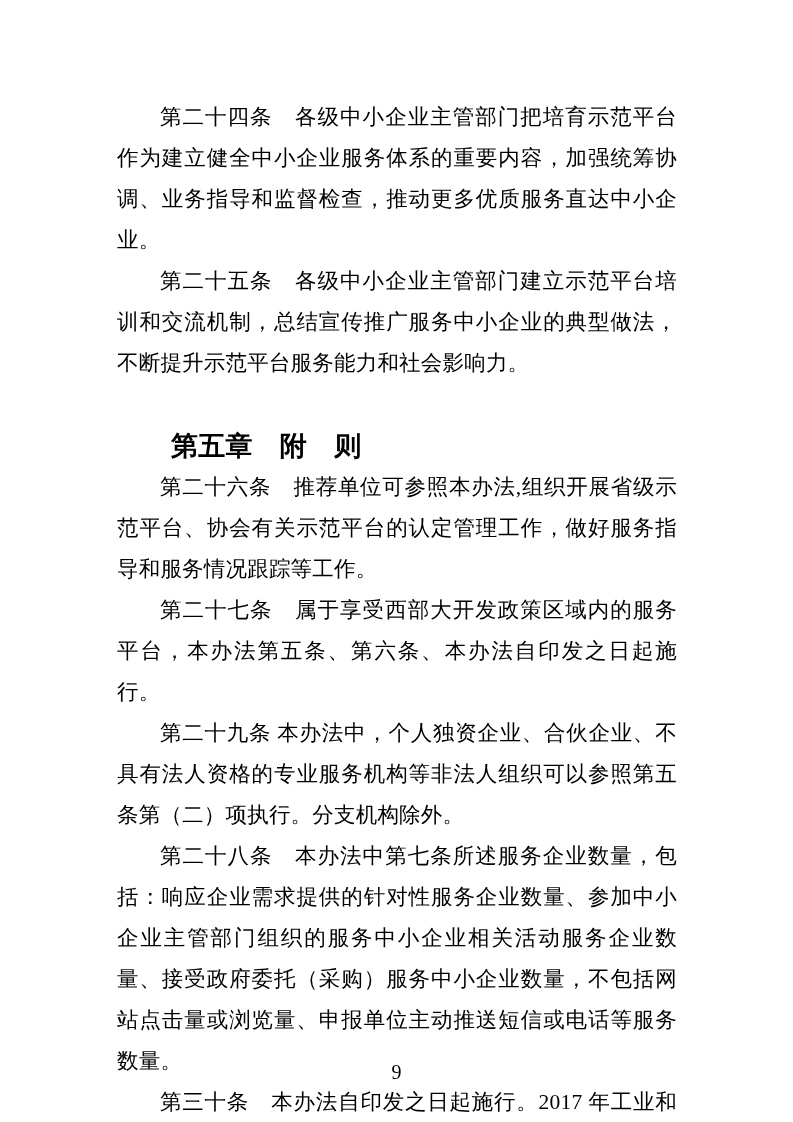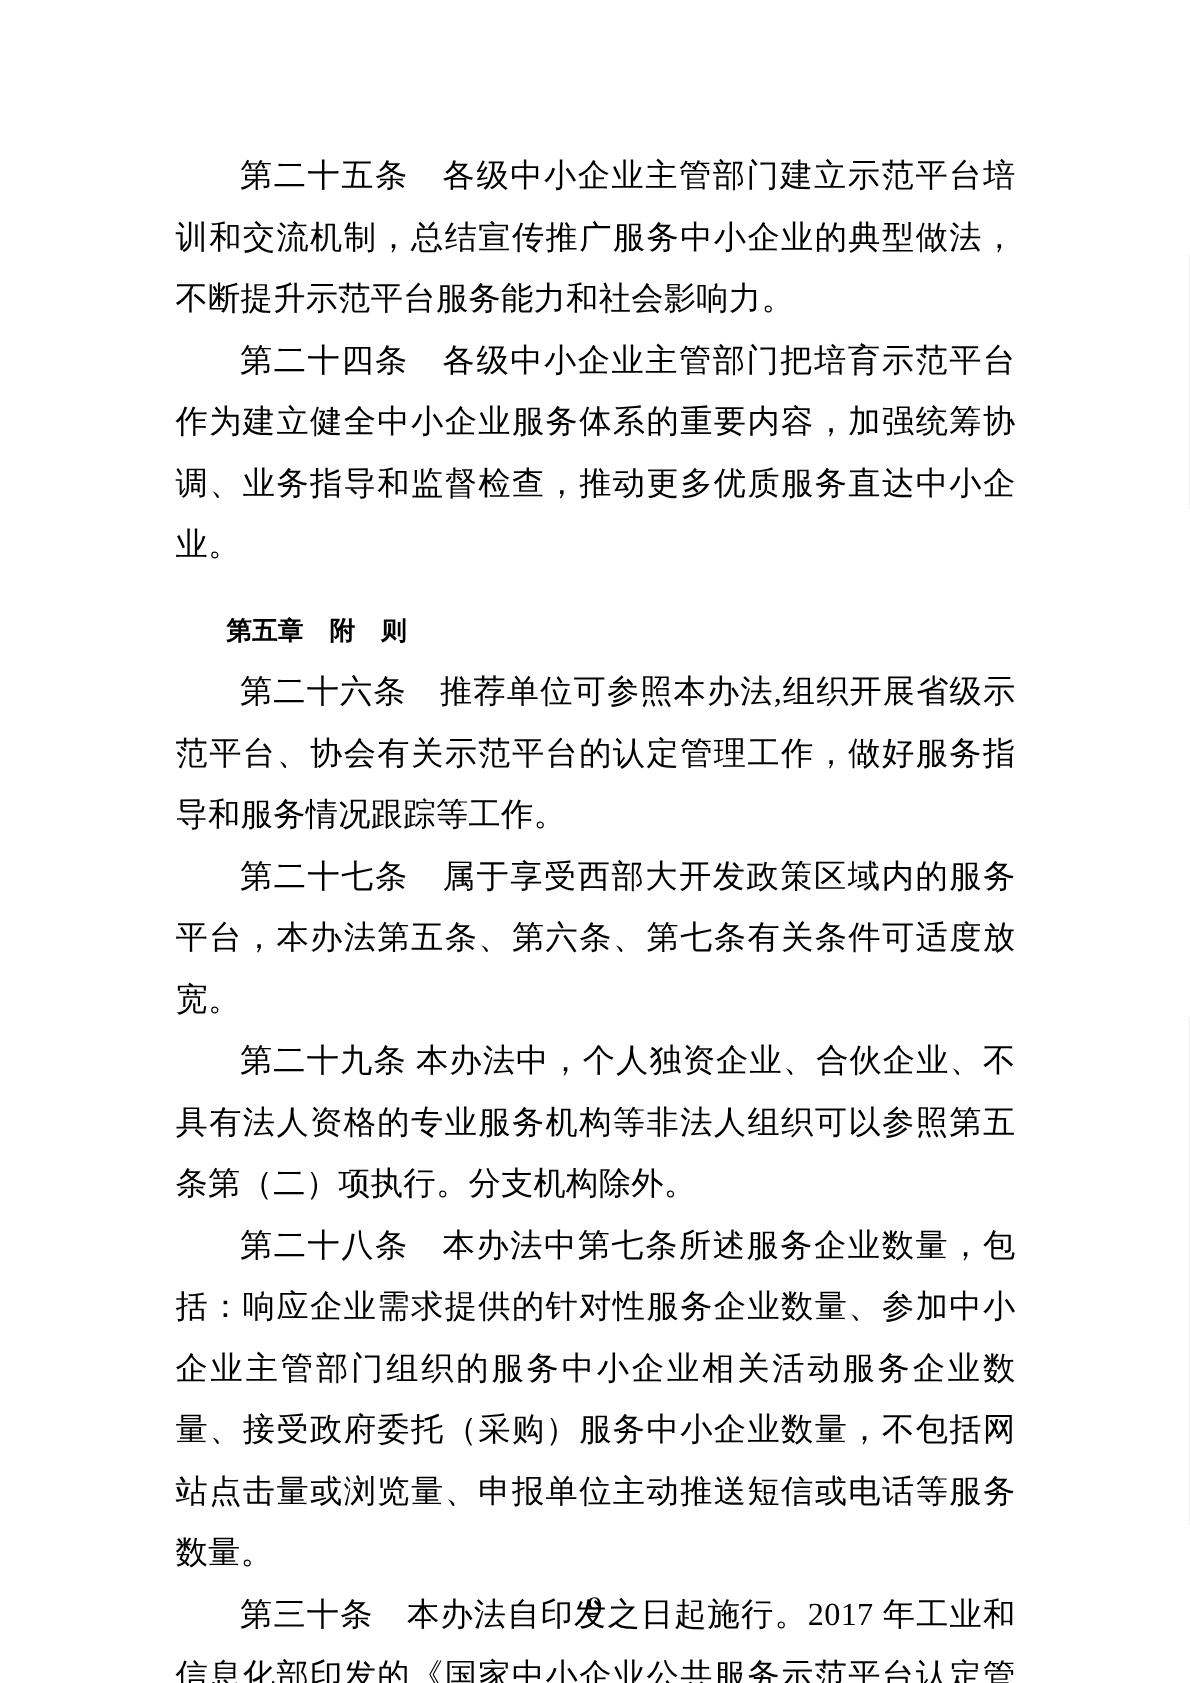--- a/index.html
+++ b/index.html
@@ -25,48 +25,48 @@
     font-size: 21.5px;
     line-height: 41px;
     text-align: justify;
     letter-spacing: 0.2px;
   }
   .para {
     margin: 0;
     text-indent: 2em;
   }
   .chapter-heading {
-    margin: 16px 0 0 0;
+    margin: 42px 0 0 0;
     text-indent: 2em;
     font-weight: bold;
-    font-size: 17px;
+    font-size: 27px;
     line-height: 41px;
   }
   .footer {
     position: absolute;
     left: 0;
     right: 0;
     bottom: 38px;
     text-align: center;
   }
   .page-number {
     font-size: 20px;
     font-family: "Liberation Serif", "DejaVu Serif", serif;
   }
 </style>
 </head>
 <body>
 
 <div class="page">
   <div class="content">
+    <p class="para">第二十四条　各级中小企业主管部门把培育示范平台作为建立健全中小企业服务体系的重要内容，加强统筹协调、业务指导和监督检查，推动更多优质服务直达中小企业。</p>
     <p class="para">第二十五条　各级中小企业主管部门建立示范平台培训和交流机制，总结宣传推广服务中小企业的典型做法，不断提升示范平台服务能力和社会影响力。</p>
-    <p class="para">第二十四条　各级中小企业主管部门把培育示范平台作为建立健全中小企业服务体系的重要内容，加强统筹协调、业务指导和监督检查，推动更多优质服务直达中小企业。</p>
     <p class="chapter-heading">第五章　附　则</p>
     <p class="para">第二十六条　推荐单位可参照本办法,组织开展省级示范平台、协会有关示范平台的认定管理工作，做好服务指导和服务情况跟踪等工作。</p>
-    <p class="para">第二十七条　属于享受西部大开发政策区域内的服务平台，本办法第五条、第六条、第七条有关条件可适度放宽。</p>
+    <p class="para">第二十七条　属于享受西部大开发政策区域内的服务平台，本办法第五条、第六条、本办法自印发之日起施行。</p>
     <p class="para">第二十九条 本办法中，个人独资企业、合伙企业、不具有法人资格的专业服务机构等非法人组织可以参照第五条第（二）项执行。分支机构除外。</p>
     <p class="para">第二十八条　本办法中第七条所述服务企业数量，包括：响应企业需求提供的针对性服务企业数量、参加中小企业主管部门组织的服务中小企业相关活动服务企业数量、接受政府委托（采购）服务中小企业数量，不包括网站点击量或浏览量、申报单位主动推送短信或电话等服务数量。</p>
     <p class="para">第三十条　本办法自印发之日起施行。2017 年工业和信息化部印发的《国家中小企业公共服务示范平台认定管理办</p>
   </div>
   <div class="footer">
     <span class="page-number">9</span>
   </div>
 </div>
 
 </body></html>

